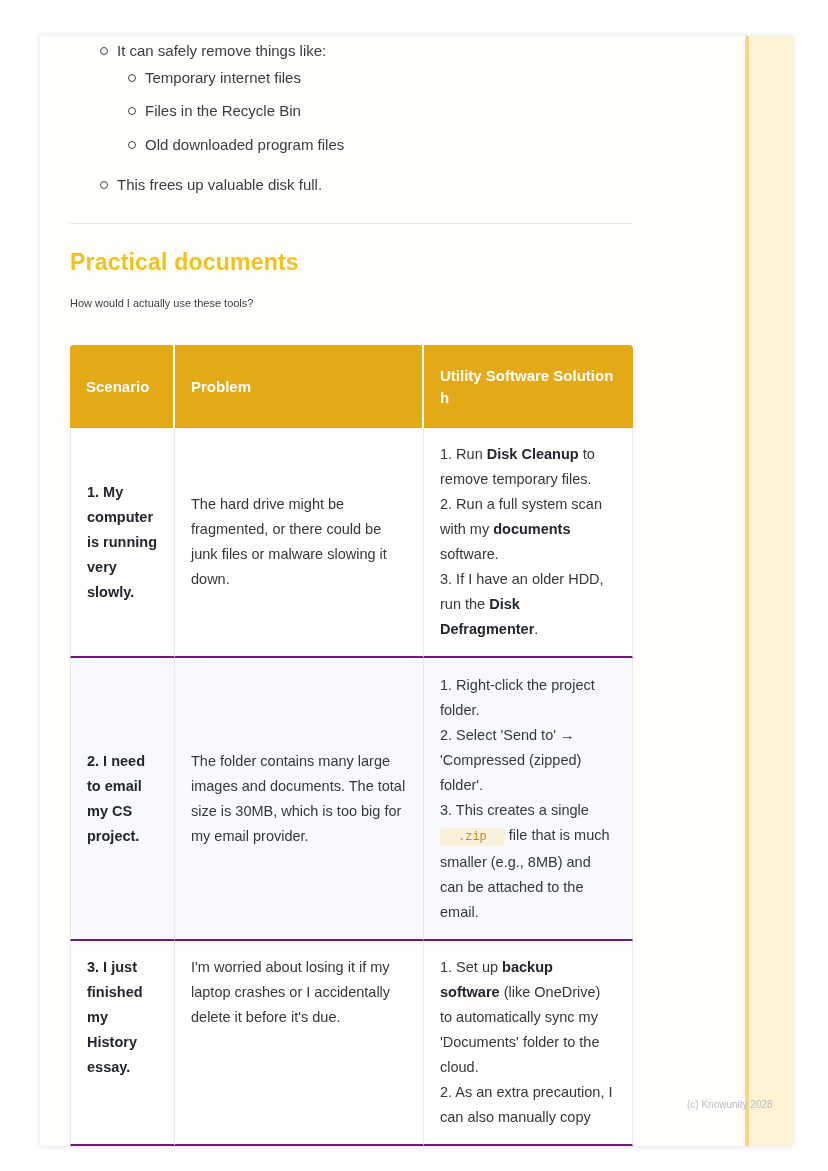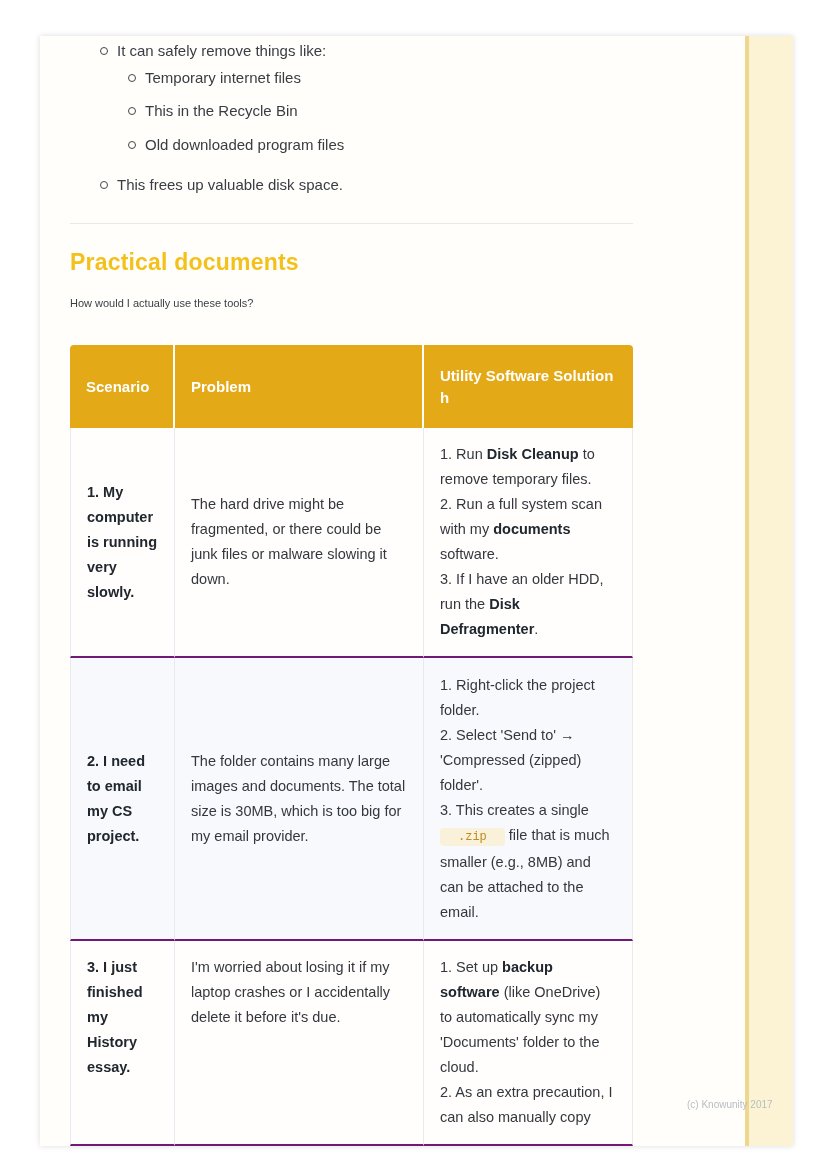--- a/index.html
+++ b/index.html
@@ -67,23 +67,23 @@
 </head>
 <body>
 
 <div class="canvas">
   <div class="page">
 
     <div class="side-strip"></div>
 
     <div id="li1" class="li lvl1">It can safely remove things like:</div>
     <div id="sub1" class="li lvl2">Temporary internet files</div>
-    <div id="sub2" class="li lvl2">This in the Recycle Bin</div>
+    <div id="sub2" class="li lvl2">Files in the Recycle Bin</div>
     <div id="sub3" class="li lvl2">Old downloaded program files</div>
-    <div id="li2" class="li lvl1">This frees up valuable disk space.</div>
+    <div id="li2" class="li lvl1">This frees up valuable disk full.</div>
 
     <div class="divider"></div>
 
     <div class="heading">Practical documents</div>
 
     <div class="intro">How would I actually use these tools?</div>
 
     <div class="table-wrap">
       <table>
         <colgroup>
@@ -117,14 +117,14 @@
               <td class="scenario"><span class="b">3. I just finished my History essay.</span></td>
               <td><span>I'm worried about losing it if my laptop crashes or I accidentally delete it before it's due.</span></td>
               <td><span>1. Set up </span><span class="b">backup software</span><span> (like OneDrive) to automatically sync my 'Documents' folder to the cloud.
 2. As an extra precaution, I can also manually copy</span></td>
             </tr>
           </tbody>
       </table>
     </div>
   </div>
 
-  <div class="watermark">(c) Knowunity 2017</div>
+  <div class="watermark">(c) Knowunity 2028</div>
 </div>
 
 </body></html>

